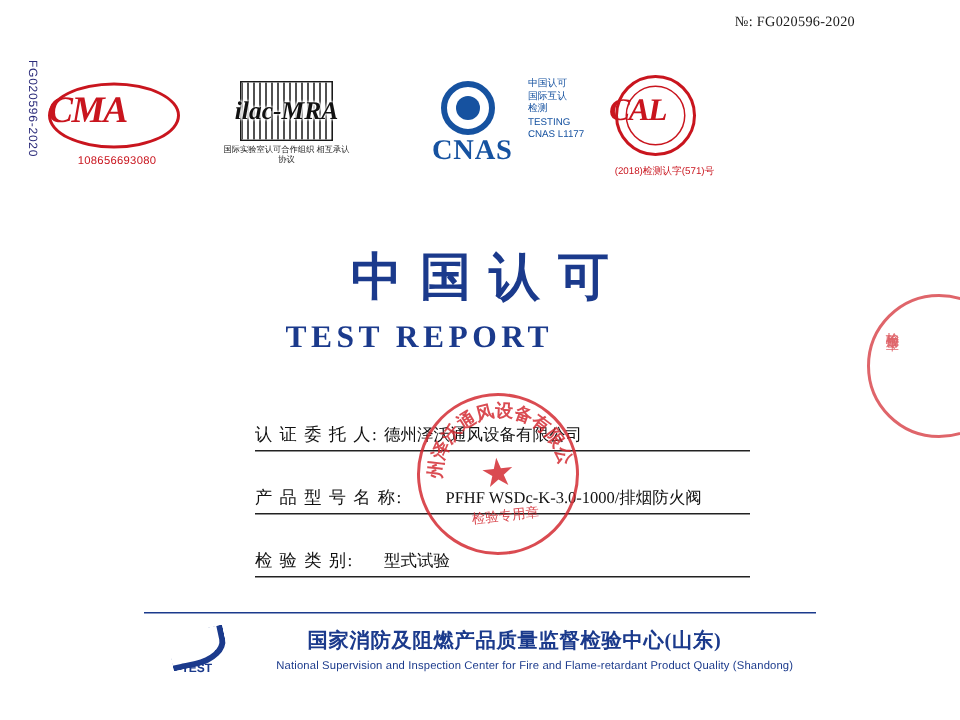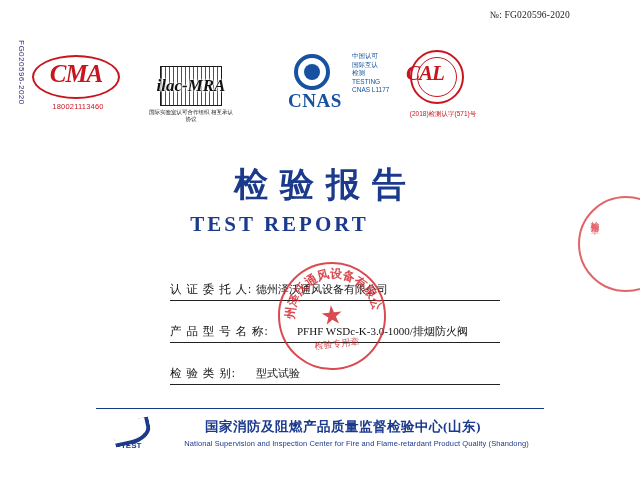--- a/index.html
+++ b/index.html
@@ -68,21 +68,20 @@
     width: 88px;
     height: 44px;
     border: 2.5px solid #c9151e;
     border-radius: 50%;
     box-sizing: border-box;
   }
   .cma-text {
     position: absolute;
     left: 0; top: 5px;
     width: 88px;
-    text-align: center;
     font-family: "Liberation Serif", serif;
     font-weight: bold;
     font-style: italic;
     font-size: 25px;
     color: #c9151e;
     letter-spacing: -1px;
   }
   .cma-sub {
     position: absolute;
     left: -2px;
@@ -92,21 +91,21 @@
     font-family: "Liberation Sans", sans-serif;
     font-size: 7.5px;
     color: #c9151e;
     letter-spacing: 0.2px;
   }
 
   
   .ilac {
     position: absolute;
     left: 148px;
-    top: 24px;
+    top: 12px;
     width: 86px;
     height: 72px;
   }
   .ilac-box {
     position: absolute;
     left: 12px; top: 2px;
     width: 62px; height: 40px;
     border: 1.6px solid #1a1a1a;
     box-sizing: border-box;
     overflow: hidden;
@@ -444,21 +443,21 @@
     <span>FG020596-2020</span>
   </div>
 
   <div class="vert-code">FG020596-2020</div>
 
   <div class="logo-row">
 
     <div class="cma">
       <div class="cma-oval"></div>
       <div class="cma-text">CMA</div>
-      <div class="cma-sub">180021113460</div>
+      <div class="cma-sub">108656693080</div>
     </div>
 
     <div class="ilac">
       <div class="ilac-box">
         <div class="ilac-hatch"></div>
       </div>
       <div class="ilac-word">ilac-MRA</div>
       <div class="ilac-caption">国际实验室认可合作组织
 相互承认协议</div>
     </div>
@@ -475,21 +474,21 @@
 
     <div class="cal">
       <div class="cal-circle">
         <div class="cal-inner"></div>
       </div>
       <div class="cal-text">CAL</div>
       <div class="cal-caption">(2018)检测认字(571)号</div>
     </div>
   </div>
 
-  <div class="title-cn">检验报告</div>
+  <div class="title-cn">中国认可</div>
   <div class="title-en">TEST REPORT</div>
 
   <div class="seal-right">
     <div class="seal-right-text">检验专用章</div>
   </div>
 
   <div class="fields">
     <div class="field-row f1">
       <div class="field-label">认 证 委 托 人:</div>
       <div class="field-value">德州泽沃通风设备有限公司</div>

